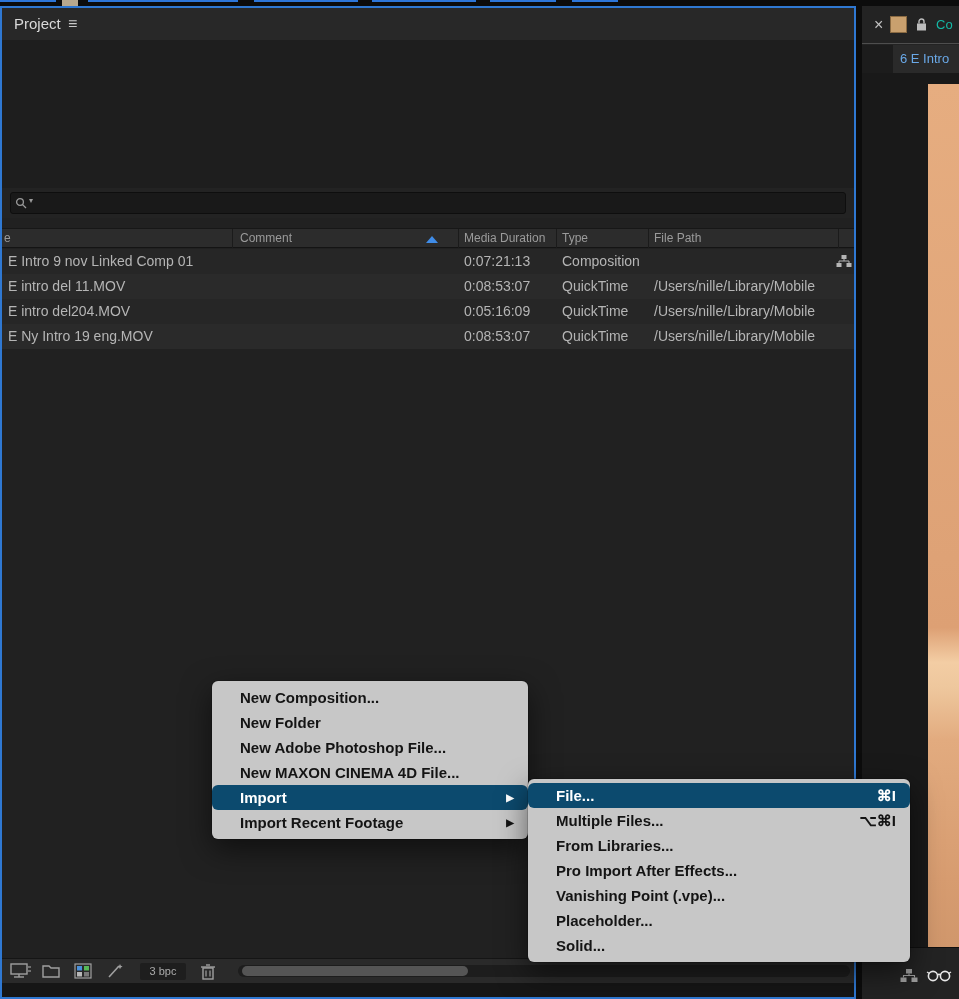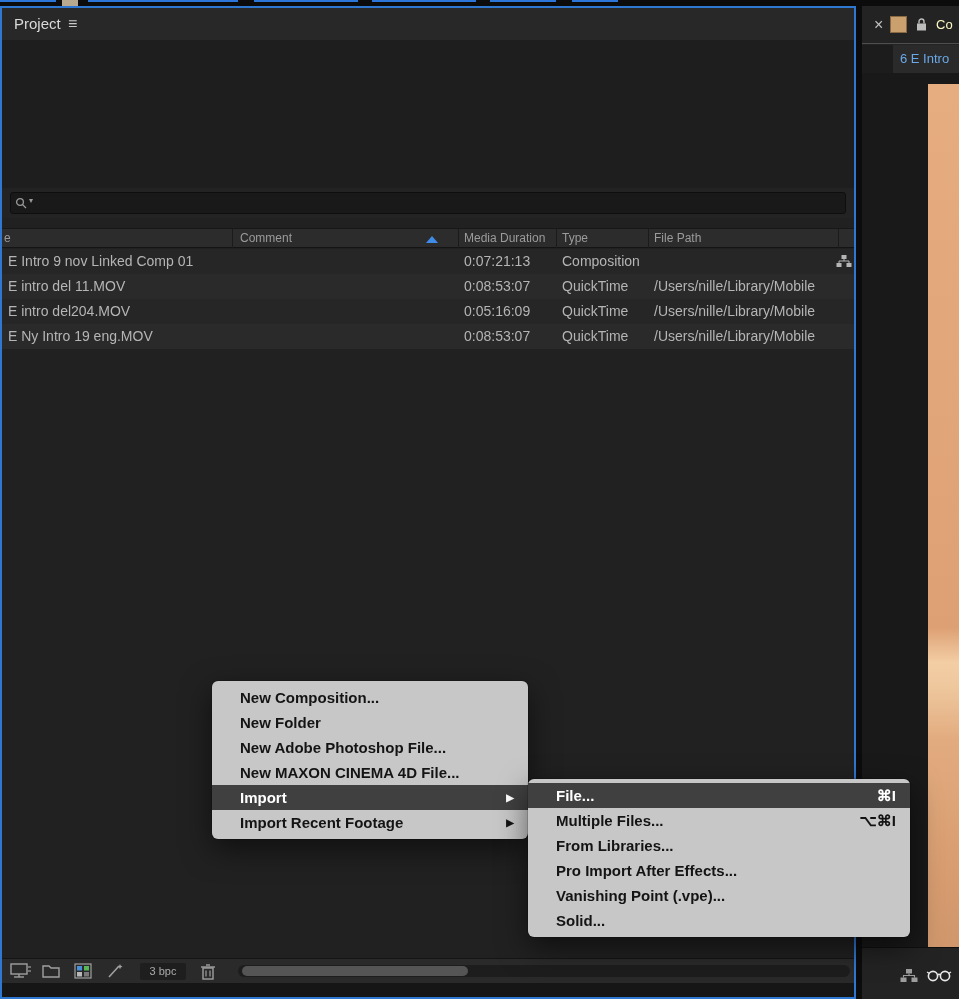--- a/index.html
+++ b/index.html
@@ -59,42 +59,42 @@
   .scroll-thumb { position:absolute; left:4px; top:1px; width:226px; height:10px;
                   background:#555; border-radius:5px; }
 
   
   .right-panel { position:absolute; left:862px; top:6px; width:97px; height:993px; background:#232323; }
   .rp-header { position:absolute; left:0; top:0; width:100%; height:38px; border-bottom:1px solid #4e4e4e; }
   .rp-close { position:absolute; left:12px; top:0; line-height:38px; font-size:16px; color:#c2c2c2; }
   .rp-swatch { position:absolute; left:28px; top:10px; width:17px; height:17px; background:#c9a06e;
                border:1px solid #8a6a42; }
   .rp-lock { position:absolute; left:54px; top:12px; color:#bdbdbd; }
-  .rp-label { position:absolute; left:74px; top:0; line-height:38px; font-size:13px; color:#fef9c3; }
+  .rp-label { position:absolute; left:74px; top:0; line-height:38px; font-size:13px; color:#14b8a6; }
   .rp-tabbar { position:absolute; left:0; top:39px; width:100%; height:28px; background:#1c1c1c; }
   .rp-tab { position:absolute; left:31px; top:0; width:66px; height:28px; background:#2a2a2a;
             color:#6aa9e8; font-size:13px; line-height:28px; padding-left:7px; white-space:nowrap; overflow:hidden; }
   .rp-viewer { position:absolute; left:0; top:67px; width:100%; height:874px; background:#191919; }
   .rp-image { position:absolute; left:66px; top:11px; width:31px; height:863px;
               background:linear-gradient(180deg,#e6ad80 0%,#dea276 55%,#dda074 63%,#f3cda4 67%,#eec79d 70%,#e2ab7f 76%,#d79c70 92%,#d0976c 100%); }
   .rp-bottom { position:absolute; left:0; top:941px; width:100%; height:52px; background:#232323;
                border-top:1px solid #0f0f0f; }
   .rp-b-icon { position:absolute; top:20px; cursor:default; }
 
   
   .menu { position:absolute; background:#c7c7c7; border-radius:6px; padding:4px 0;
           box-shadow:0 10px 30px rgba(0,0,0,.55), 0 0 0 1px rgba(0,0,0,.15);
           font-size:15px; color:#141414; }
   .context-menu { left:212px; top:681px; width:316px; z-index:50; }
   .import-submenu { left:528px; top:779px; width:382px; z-index:60; }
   .menu-item { display:flex; align-items:center; justify-content:space-between;
                height:25px; padding:0 14px 0 28px; white-space:nowrap; cursor:default;font-weight:bold; }
   .menu-item .arrow { font-size:10px; }
   .menu-item .shortcut { font-size:15px; }
-  .menu-item.hl { background:#404040; color:#fff; }
+  .menu-item.hl { background:#0c4a6e; color:#fff;border-radius:6px; }
 </style>
 </head>
 <body>
 
 <div id="root">
 
   <div class="top-strip">
     <div class="strip-blue" style="left:0;width:56px"></div>
     <div class="strip-blue" style="left:88px;width:150px"></div>
     <div class="strip-blue" style="left:254px;width:104px"></div>
@@ -274,17 +274,20 @@
     <div class="menu-item">
       <span>From Libraries...</span>
     </div>
     <div class="menu-item">
       <span>Pro Import After Effects...</span>
     </div>
     <div class="menu-item">
       <span>Vanishing Point (.vpe)...</span>
     </div>
     <div class="menu-item">
+      <span>Placeholder...</span>
+    </div>
+    <div class="menu-item">
       <span>Solid...</span>
     </div>
   </div>
 
 </div>
 
 </body></html>

